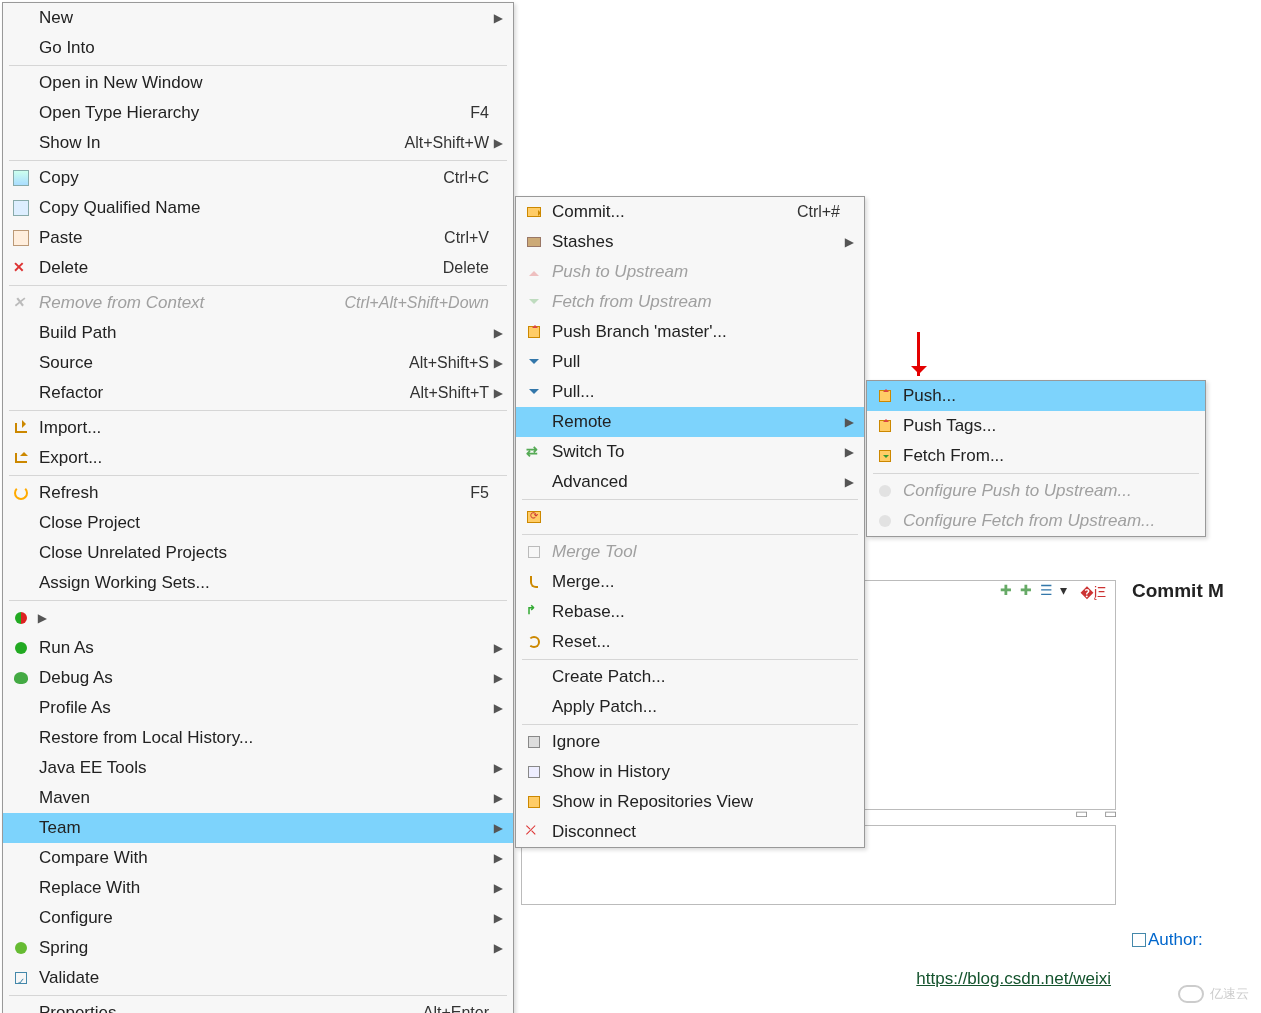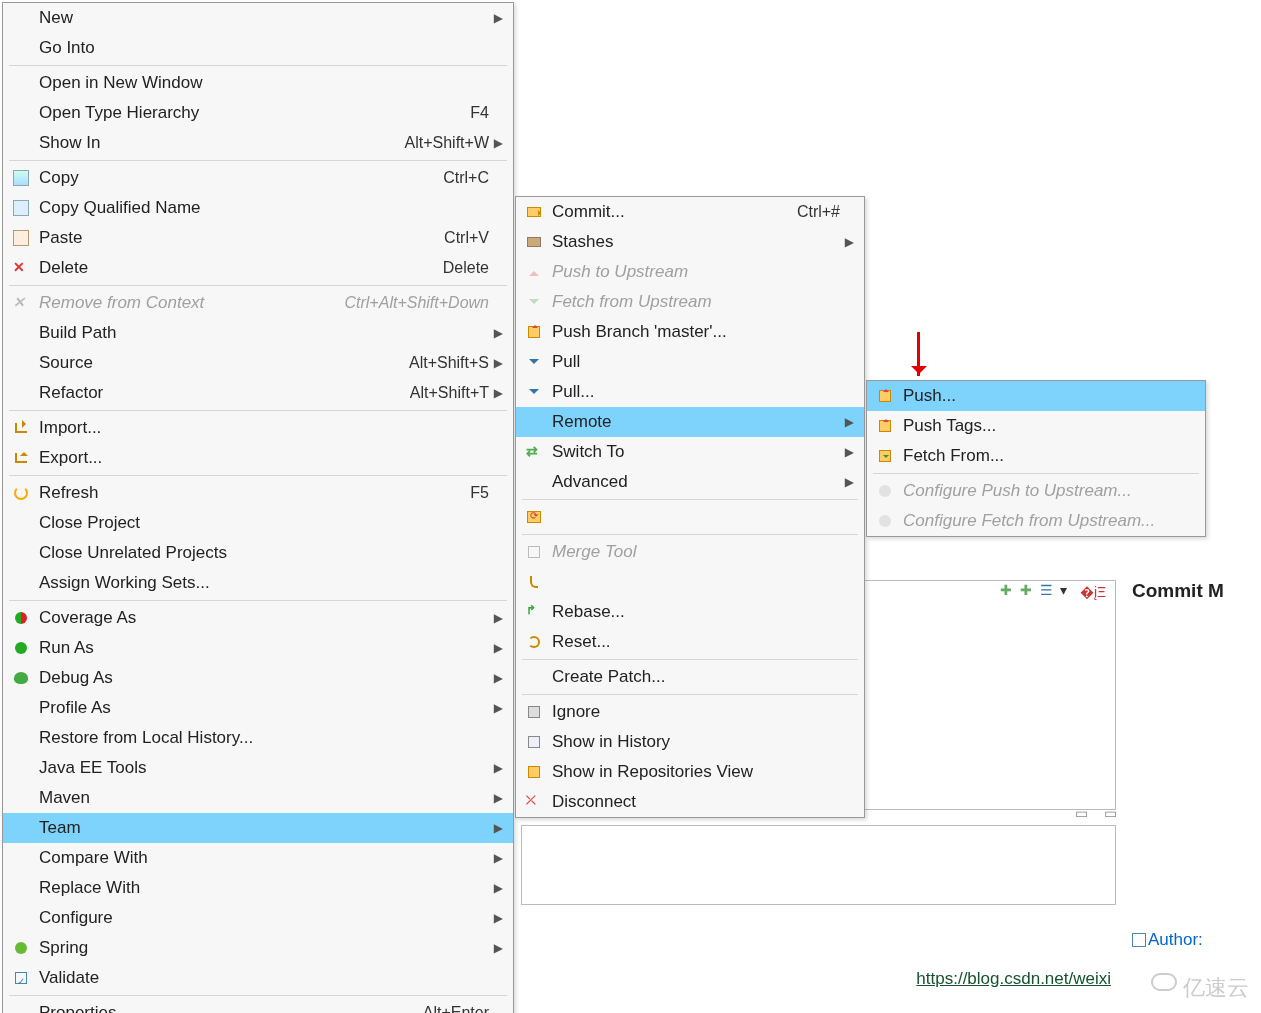--- a/index.html
+++ b/index.html
@@ -78,21 +78,21 @@
 
 
 .bg-panel1 { position:absolute; left:521px; top:580px; width:595px; height:230px; border:1px solid #bbb; background:#fff; }
 .bg-panel2 { position:absolute; left:521px; top:825px; width:595px; height:80px; border:1px solid #bbb; background:#fff; }
 .bg-toolbar { position:absolute; left:1000px; top:582px; display:flex; gap:6px; align-items:center; font-size:14px; color:#555; }
 .bg-toolbar .tb-ic { width:14px; height:14px; display:inline-block; }
 .commit-hdr { position:absolute; left:1132px; top:580px; font-size:19px; font-weight:bold; color:#222; }
 .author-lbl { position:absolute; left:1132px; top:930px; font-size:17px; color:#0066cc; }
 .author-ic { width:14px;height:14px;display:inline-block;border:1px solid #48a;margin-right:2px;vertical-align:-2px; }
 .minimize-icons { position:absolute; left:1075px; top:805px; font-size:14px; color:#888; letter-spacing:6px; }
-.watermark { position:absolute; right:12px; bottom:10px; font-size:22px; color:#ccc; display:flex; align-items:flex-start; gap:6px; }
+.watermark { position:absolute; right:12px; bottom:10px; font-size:13px; color:#ccc; display:flex; align-items:flex-start; gap:6px; }
 .watermark-ic { width:26px;height:18px;border:2px solid #ccc;border-radius:10px; }
 .csdn-water { position:absolute; right:150px; bottom:24px; font-size:17px; color:#14532d;text-decoration:underline; }
 
 
 .arrow { position:absolute; left:917px; top:332px; width:3px; height:44px; background:#e40000; }
 .arrow::after { content:""; position:absolute; left:-6px; bottom:-6px; border:8px solid transparent; border-top-color:#e40000; }
 
 </style>
 </head>
 <body>
@@ -241,21 +241,20 @@
     <div class="menu-item">
       <span class="icon-slot"></span>
       <span class="label">Assign Working Sets...</span>
       <span class="submenu-arrow"></span>
     </div>
     <div class="menu-sep"></div>
     <div class="menu-item">
       <span class="icon-slot">
         <span class="ic ic-coverage"></span>
       </span>
-      <span class="label">Coverage As</span>
       <span class="submenu-arrow">▶</span>
     </div>
     <div class="menu-item">
       <span class="icon-slot">
         <span class="ic ic-run"></span>
       </span>
       <span class="label">Run As</span>
       <span class="submenu-arrow">▶</span>
     </div>
     <div class="menu-item">
@@ -408,40 +407,46 @@
       <span class="icon-slot">
         <span class="ic ic-mergetool"></span>
       </span>
       <span class="label">Merge Tool</span>
       <span class="submenu-arrow"></span>
     </div>
     <div class="menu-item">
       <span class="icon-slot">
         <span class="ic ic-merge"></span>
       </span>
+      <span class="label">Merge...</span>
       <span class="submenu-arrow"></span>
     </div>
     <div class="menu-item">
       <span class="icon-slot">
         <span class="ic ic-rebase">↱</span>
       </span>
       <span class="label">Rebase...</span>
       <span class="submenu-arrow"></span>
     </div>
     <div class="menu-item">
       <span class="icon-slot">
         <span class="ic ic-reset"></span>
       </span>
       <span class="label">Reset...</span>
       <span class="submenu-arrow"></span>
     </div>
     <div class="menu-sep"></div>
     <div class="menu-item">
       <span class="icon-slot"></span>
       <span class="label">Create Patch...</span>
+      <span class="submenu-arrow"></span>
+    </div>
+    <div class="menu-item">
+      <span class="icon-slot"></span>
+      <span class="label">Apply Patch...</span>
       <span class="submenu-arrow"></span>
     </div>
     <div class="menu-sep"></div>
     <div class="menu-item">
       <span class="icon-slot">
         <span class="ic ic-ignore"></span>
       </span>
       <span class="label">Ignore</span>
       <span class="submenu-arrow"></span>
     </div>

